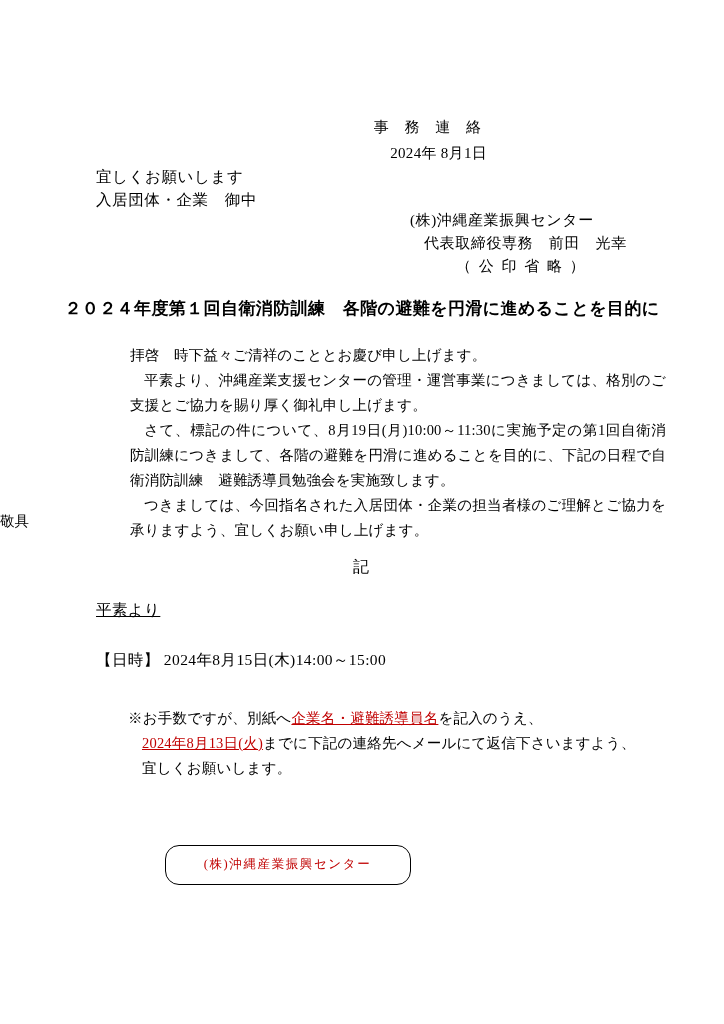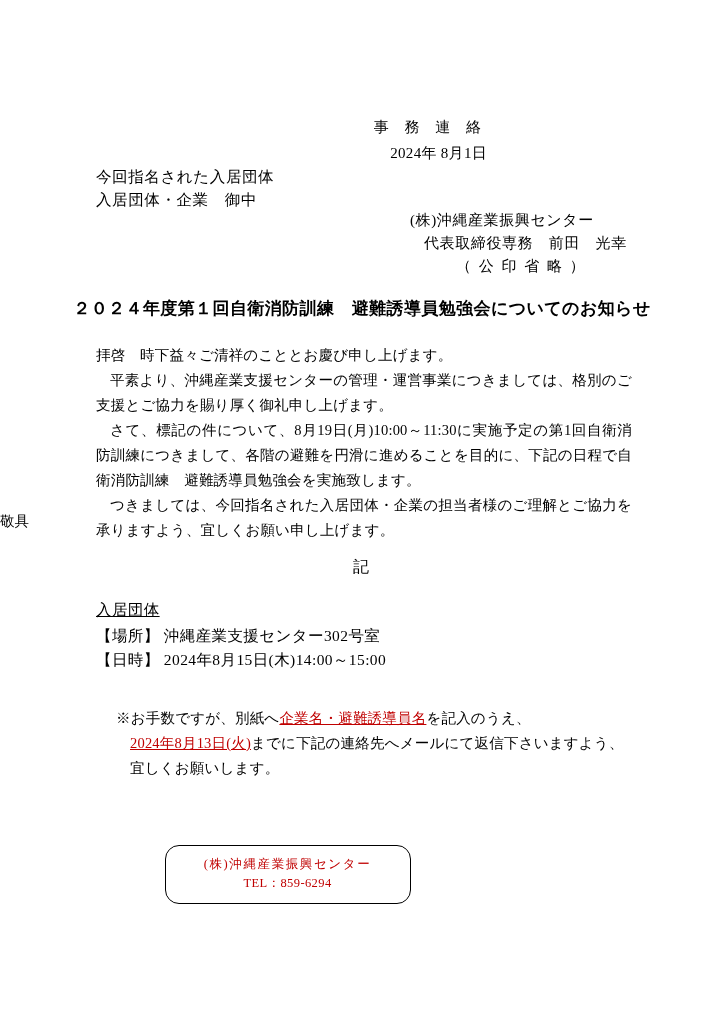--- a/index.html
+++ b/index.html
@@ -71,21 +71,21 @@
 
   .body-block {
     position: absolute;
     left: 96px;
     width: 536px;
     font-size: 14.5px;
     line-height: 25px;
     letter-spacing: 0.2px;
     text-align: justify;
   }
-  #body-text { top: 343px; }
+  #body-text { top: 343px; margin-left: 34px; }
   #body-text p { margin: 0; }
   #body-text p.indent { text-indent: 14px; }
 
   #closing {
     top: 512px;
     left: 0;
     width: 724px;
     padding-right: 92px;
     box-sizing: border-box;
     text-align: left;
@@ -112,21 +112,21 @@
   .detail-line {
     left: 96px;
     font-size: 15.5px;
     letter-spacing: 0.4px;
   }
   #detail-place { top: 626px; }
   #detail-time  { top: 650px; }
 
   #notice {
     top: 706px;
-    left: 116px;
+    left: 128px;
     width: 520px;
     font-size: 14.5px;
     line-height: 25px;
     letter-spacing: 0.2px;
   }
   #notice p { margin: 0; }
   #notice .ln2 { padding-left: 14px; }
   #notice .ln3 { padding-left: 14px; }
   .accent {
     color: #c00000;
@@ -154,53 +154,51 @@
 </style>
 </head>
 <body>
 
 <div class="page">
 
   <div class="abs hdr-right nowrap" id="doc-kind">事 務 連 絡</div>
 
   <div class="abs hdr-right nowrap" id="doc-date">2024年 8月1日</div>
 
-  <div class="abs addr nowrap" id="addressee-1">今回指名された入居団体</div>
+  <div class="abs addr nowrap" id="addressee-1">宜しくお願いします</div>
 
   <div class="abs addr nowrap" id="addressee-2">入居団体・企業　御中</div>
 
   <div class="abs sender nowrap" id="sender-company">(株)沖縄産業振興センター</div>
 
   <div class="abs sender nowrap" id="sender-person">代表取締役専務　前田　光幸</div>
 
   <div class="abs sender nowrap" id="sender-seal">（ 公 印 省 略 ）</div>
 
-  <div class="abs" id="doc-title">２０２４年度第１回自衛消防訓練　避難誘導員勉強会についてのお知らせ</div>
+  <div class="abs" id="doc-title">２０２４年度第１回自衛消防訓練　各階の避難を円滑に進めることを目的に</div>
 
   <div class="body-block" id="body-text">
     <p>拝啓　時下益々ご清祥のこととお慶び申し上げます。</p>
     <p class="indent">平素より、沖縄産業支援センターの管理・運営事業につきましては、格別のご支援とご協力を賜り厚く御礼申し上げます。</p>
     <p class="indent">さて、標記の件について、8月19日(月)10:00～11:30に実施予定の第1回自衛消防訓練につきまして、各階の避難を円滑に進めることを目的に、下記の日程で自衛消防訓練　避難誘導員勉強会を実施致します。</p>
     <p class="indent">つきましては、今回指名された入居団体・企業の担当者様のご理解とご協力を承りますよう、宜しくお願い申し上げます。</p>
   </div>
 
   <div class="abs" id="closing">敬具</div>
 
   <div class="abs" id="ki-mark">記</div>
 
-  <div class="abs nowrap" id="section-heading">入居団体</div>
-
-  <div class="abs detail-line nowrap" id="detail-place">【場所】 沖縄産業支援センター302号室</div>
+  <div class="abs nowrap" id="section-heading">平素より</div>
+
 
   <div class="abs detail-line nowrap" id="detail-time">【日時】 2024年8月15日(木)14:00～15:00</div>
 
   <div class="abs" id="notice">
     <p class="ln1"><span>※お手数ですが、別紙へ</span><span class="accent">企業名・避難誘導員名</span><span>を記入のうえ、</span></p>
     <p class="ln2"><span class="accent">2024年8月13日(火)</span><span>までに下記の連絡先へメールにて返信下さいますよう、</span></p>
     <p class="ln3">宜しくお願いします。</p>
   </div>
 
   <div id="contact-box">
     <div class="line1">(株)沖縄産業振興センター</div>
-    <div class="line3">TEL：859-6294</div>
   </div>
 
 </div>
 
 </body></html>

